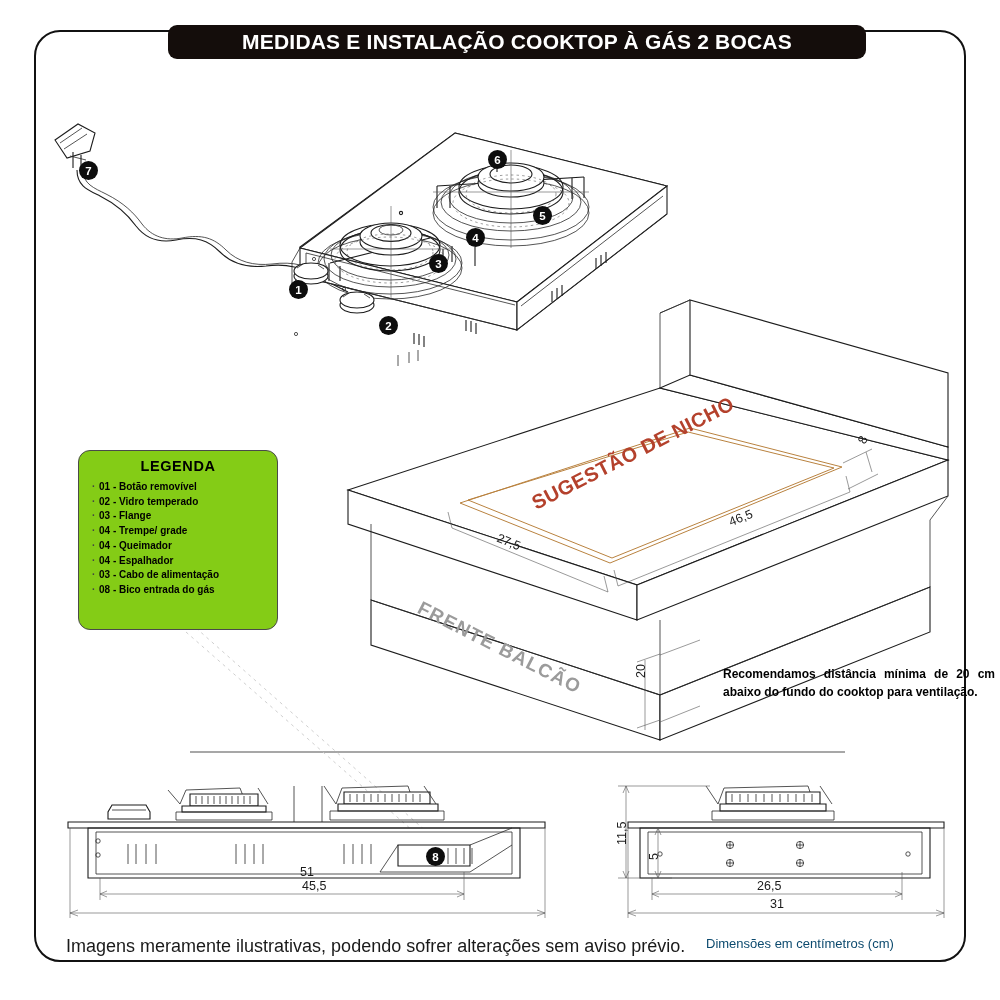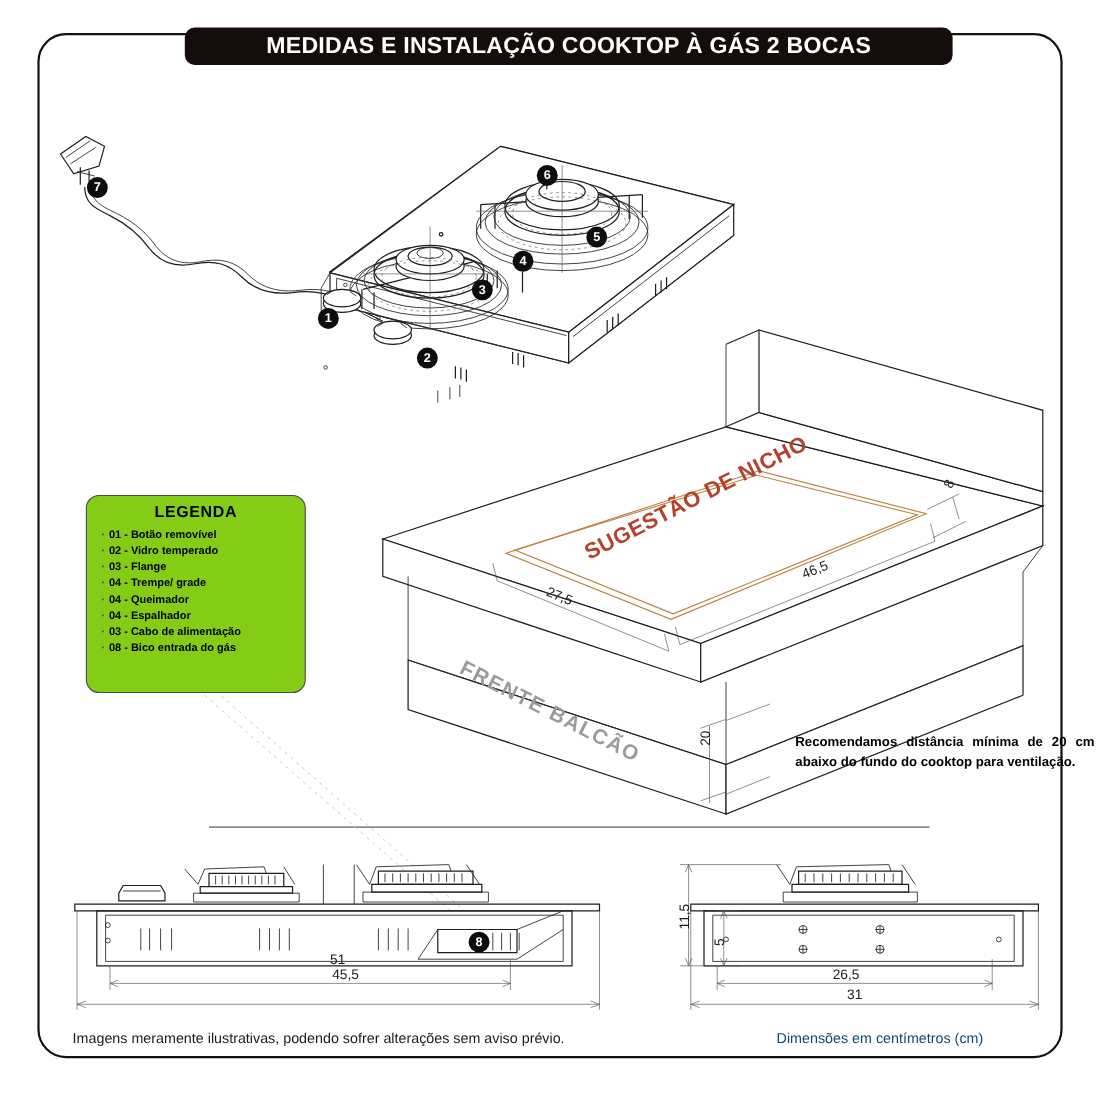--- a/index.html
+++ b/index.html
@@ -112,21 +112,21 @@
     font-weight: bold;
     line-height: 17.5px;
     color: #000;
     text-align: justify;
     margin-left: 41px;
   }
   .footer-left {
     position: absolute;
     left: 66px;
     top: 936px;
-    font-size: 13px;
+    font-size: 18px;
     color: #1a1a1a;
     white-space: nowrap;
   }
   .footer-right {
     position: absolute;
     left: 706px;
     top: 936px;
     font-size: 13px;
     color: #0c4a6e;
     white-space: nowrap;

